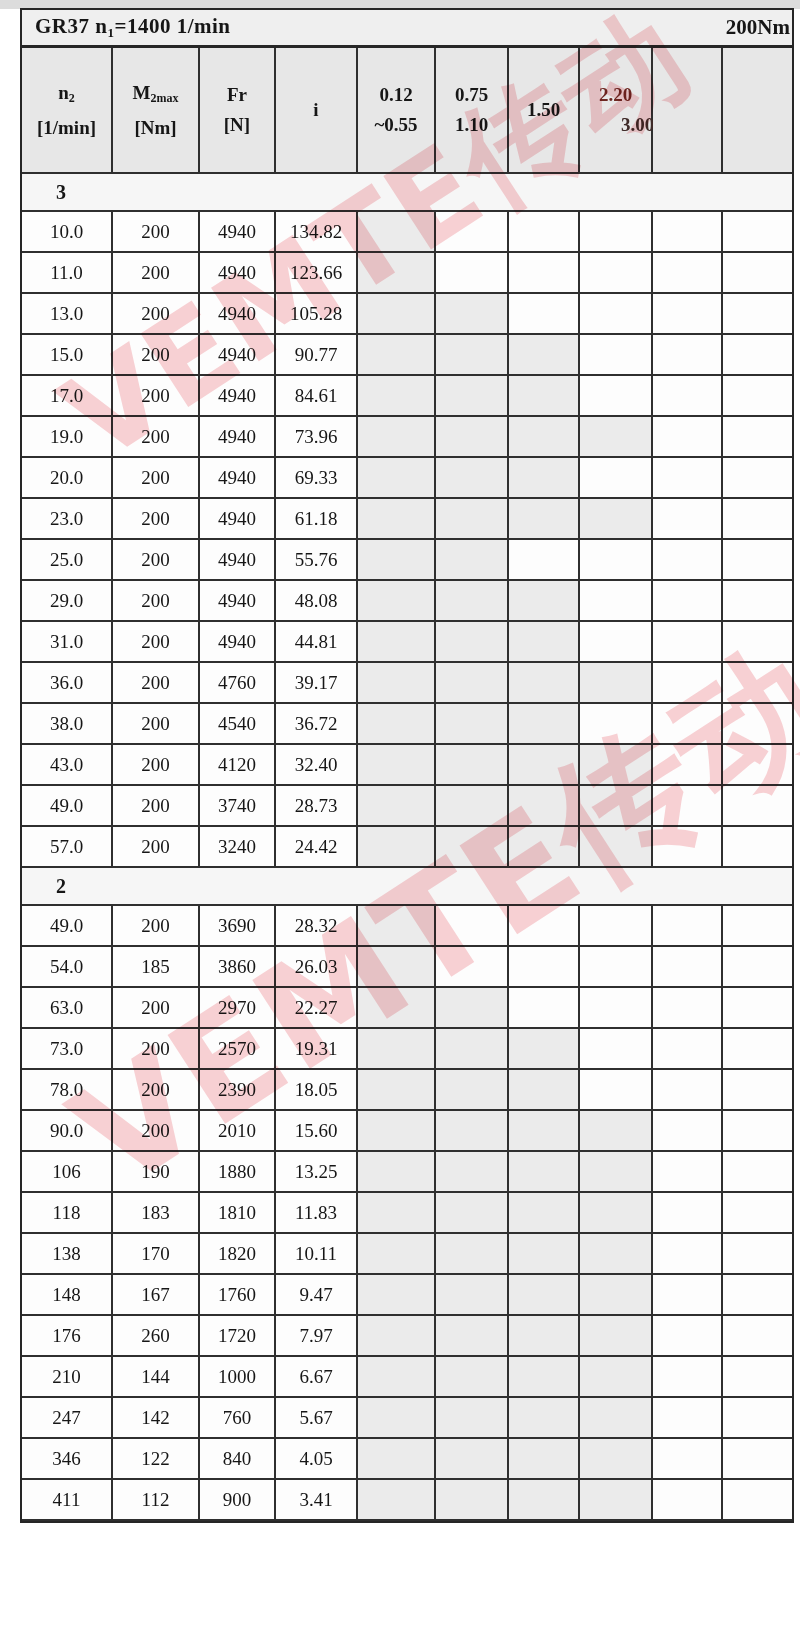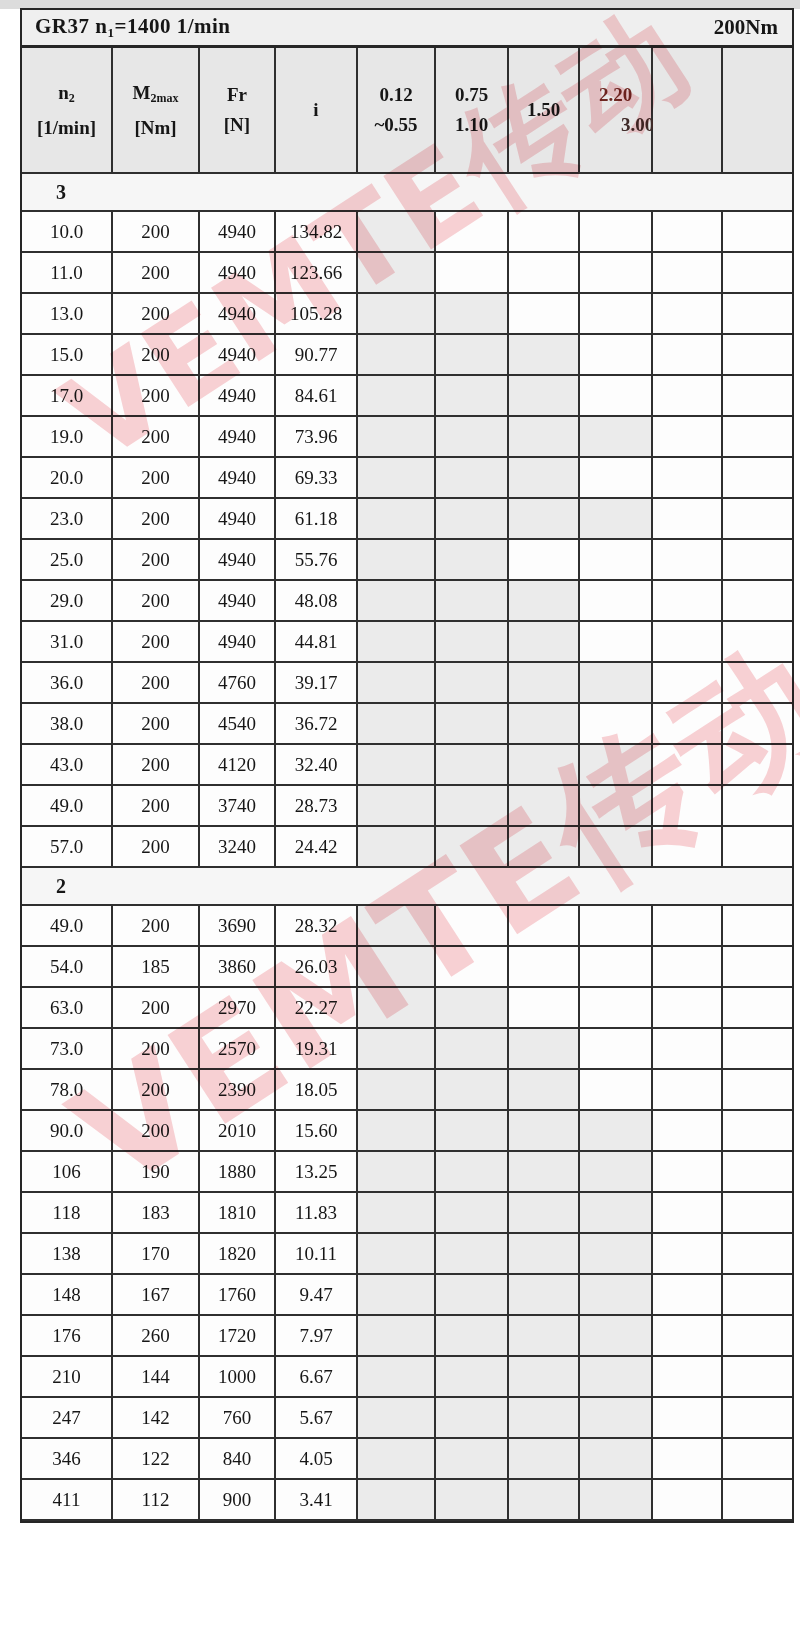--- a/index.html
+++ b/index.html
@@ -5,21 +5,21 @@
   html,body{margin:0;padding:0;background:#ffffff;}
   .page{position:relative;width:800px;height:1642px;background:#ffffff;overflow:hidden;
         font-family:"Liberation Serif", serif;color:#161616;}
   .top-strip{position:absolute;left:0;top:0;width:800px;height:9px;background:#dcdcdc;}
   .spec-table{position:absolute;left:20px;top:8px;width:774px;border:2px solid #262626;
               box-sizing:border-box;background:#7dd3fc;}
   
   .title-row{display:flex;justify-content:space-between;align-items:center;height:38px;
              background:#efefef;border-bottom:3px solid #262626;box-sizing:border-box;}
   .title-left{font-weight:bold;font-size:21px;padding-left:13px;letter-spacing:0.5px;}
-  .title-right{font-weight:bold;font-size:21px;padding-right:14px;}
+  .title-right{font-weight:bold;font-size:21px;padding-right:2px;}
   .sub{font-size:13px;vertical-align:-4px;font-weight:bold;}
   
   .grid-row{display:grid;grid-template-columns:91px 87px 76px 82px 78px 73px 71px 73px 70px 69px;}
   .cell{box-sizing:border-box;border-right:2px solid #2f2f2f;border-bottom:2px solid #2f2f2f;
         display:flex;align-items:center;justify-content:center;background:#fdfdfd;}
   .cell:last-child{border-right:none;}
   
   .h-cell{height:126px;background:#e7e7e7;flex-direction:column;font-weight:bold;font-size:19px;
           line-height:30px;text-align:center;}
   .h-sub{font-size:12px;vertical-align:-3px;}

